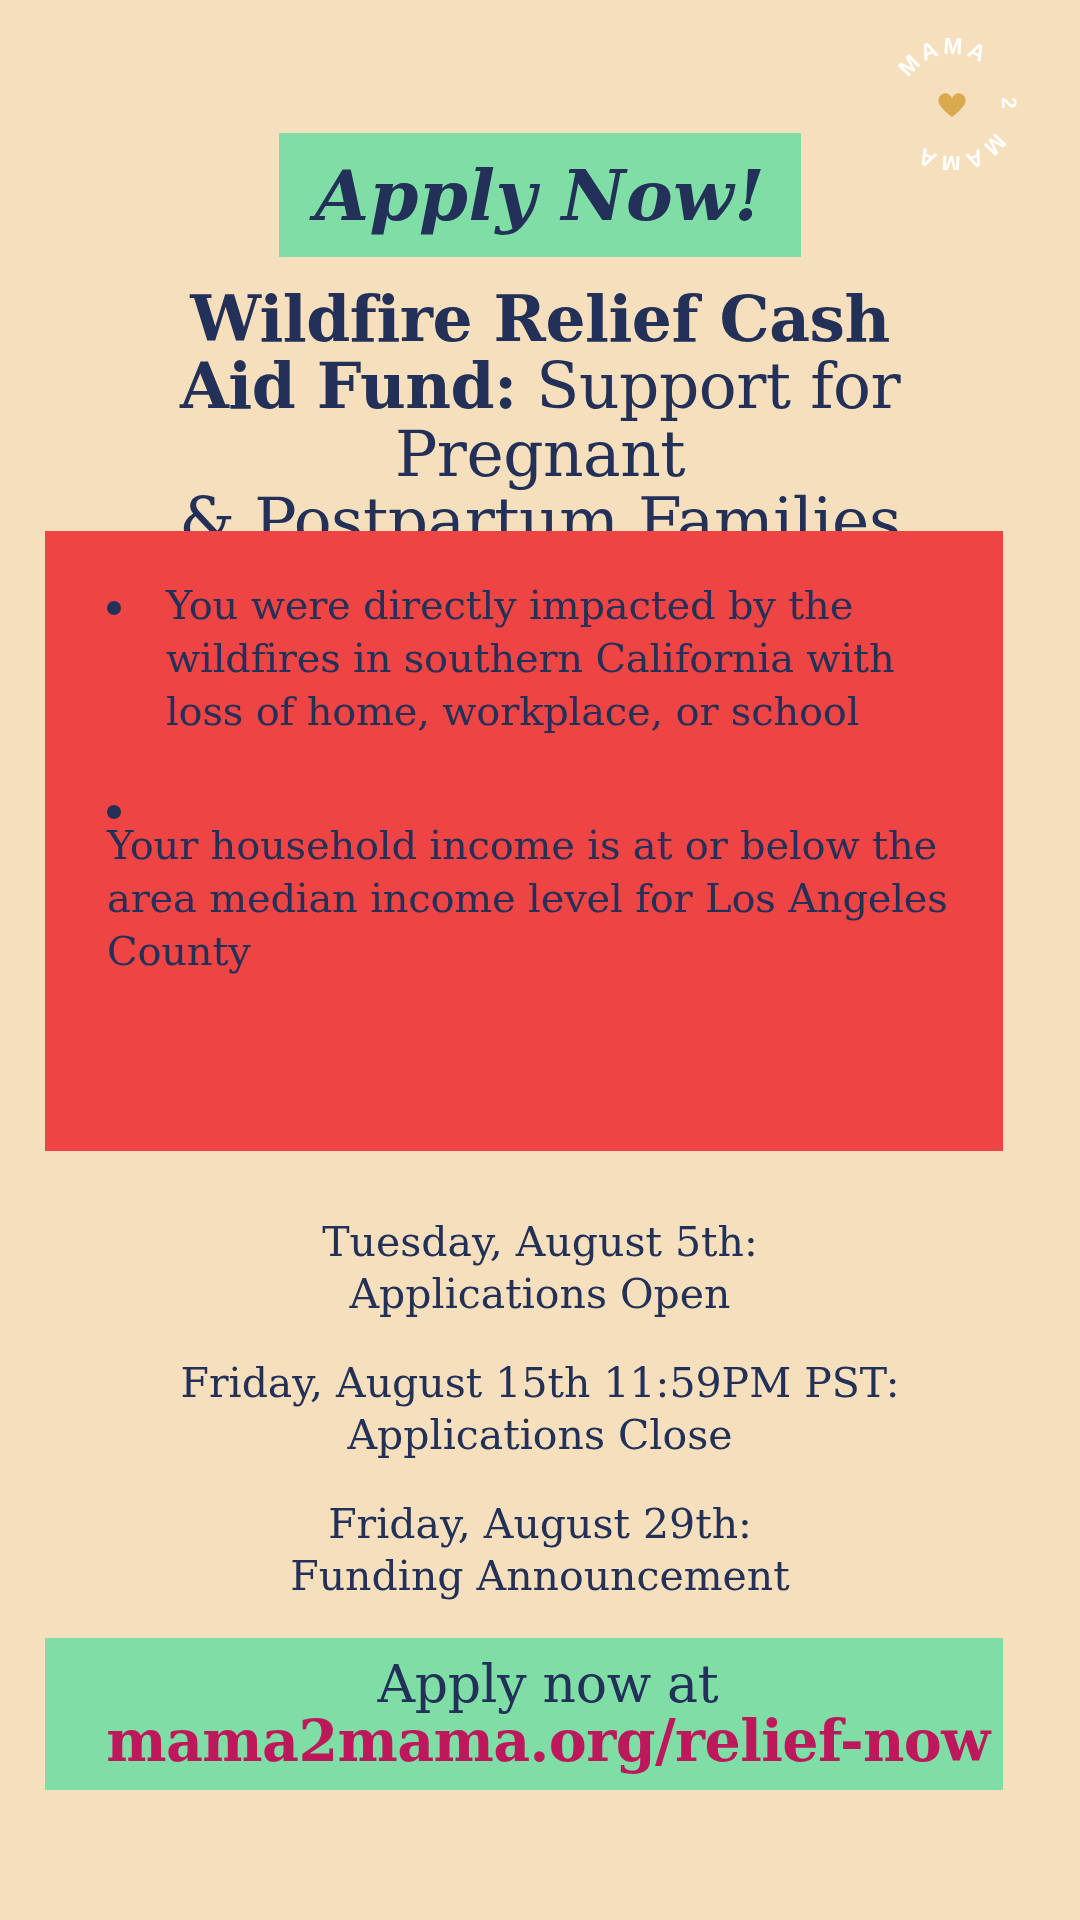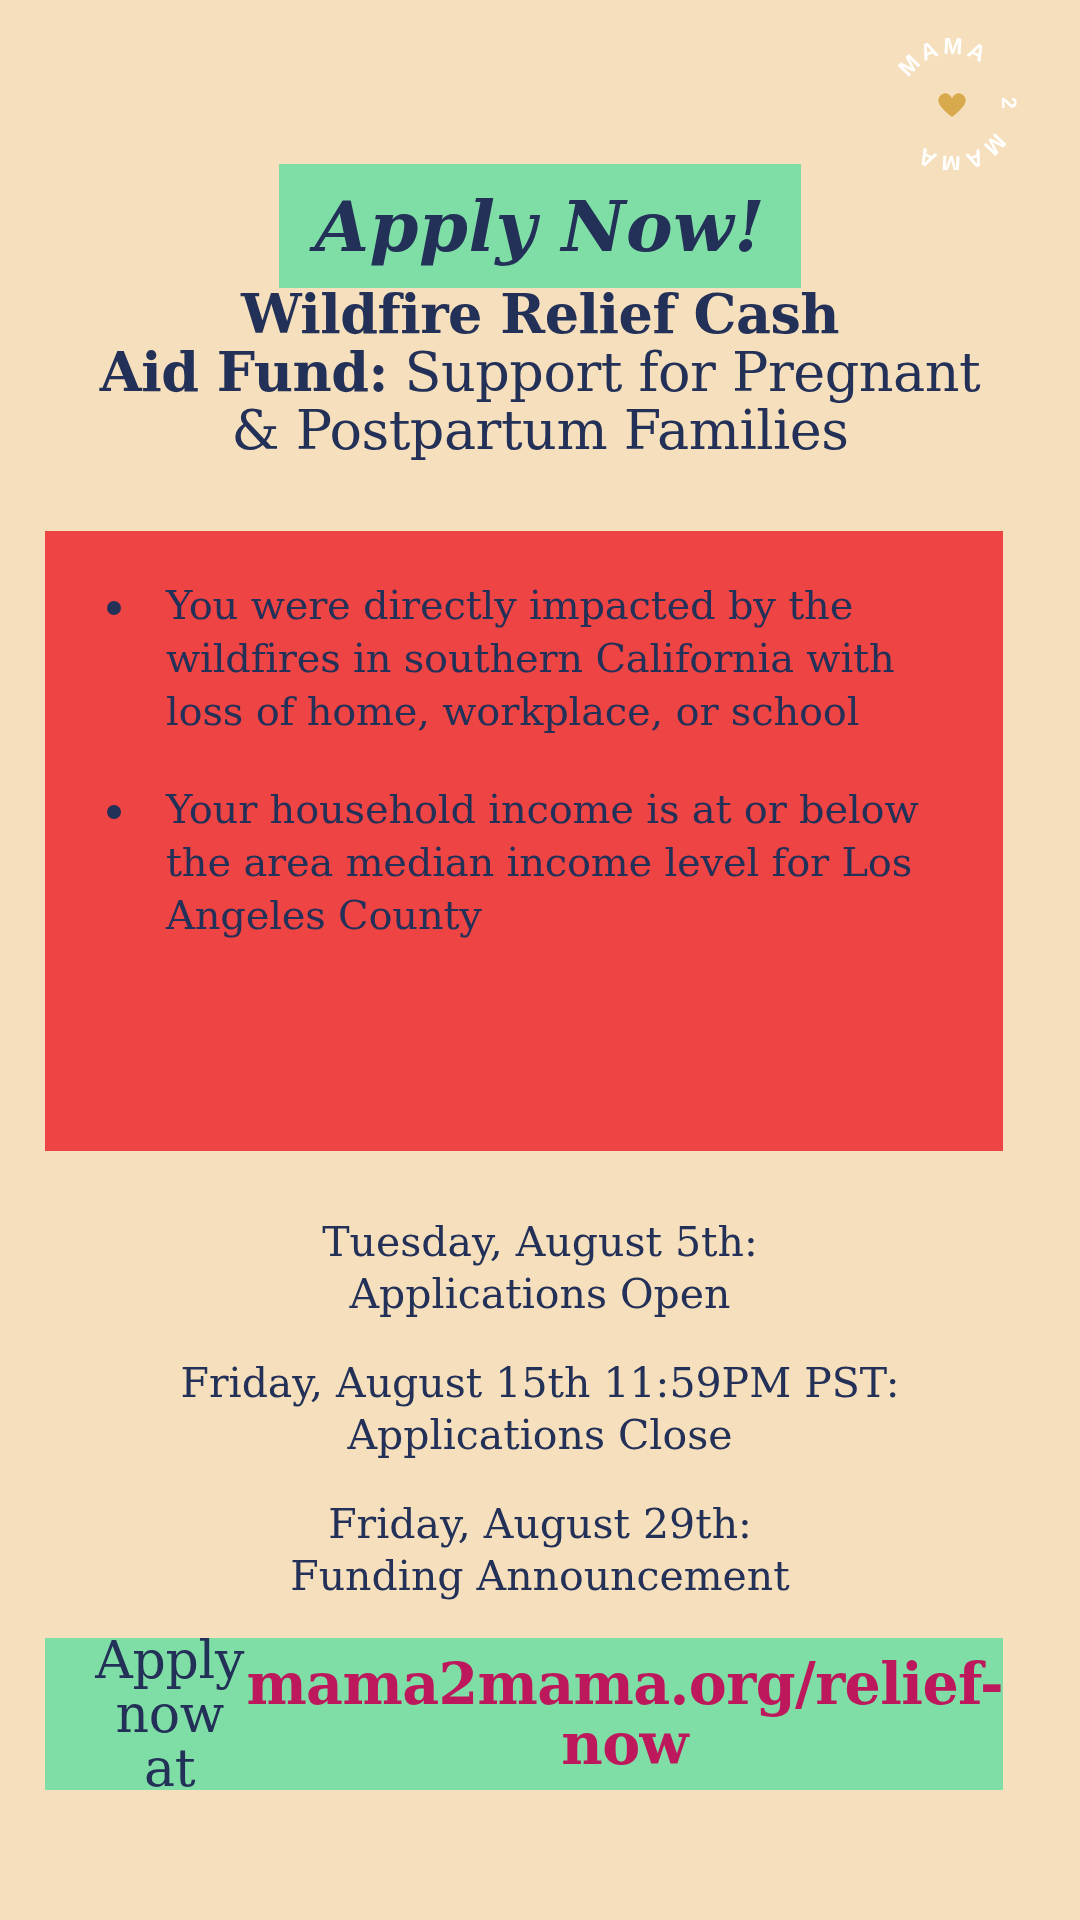--- a/index.html
+++ b/index.html
@@ -33,21 +33,20 @@
   }
   .logo svg { display: block; width: 132px; height: 132px; }
 
   
   .applynow-wrap {
     position: absolute;
     top: 133px;
     left: 0;
     width: 1080px;
     text-align: center;
-    margin-top: 31px;
   }
   .applynow {
     display: inline-block;
     background: #7fdea5;
     color: #233057;
     font-family: "DejaVu Serif", serif;
     font-weight: 700;
     font-style: italic;
     font-size: 70px;
     line-height: 1;
@@ -57,21 +56,21 @@
 
   
   .headline {
     position: absolute;
     top: 286px;
     left: 60px;
     width: 960px;
     text-align: center;
     color: #233057;
     font-family: "DejaVu Serif", serif;
-    font-size: 54px;
+    font-size: 63px;
     line-height: 1.07;
     letter-spacing: -0.5px;
   }
   .headline .strong { font-weight: 700; }
   .headline .light  { font-weight: 400; }
 
   
   .criteria-box {
     position: absolute;
     top: 531px;
@@ -80,21 +79,21 @@
     height: 620px;
     background: #ef4444;
     box-sizing: border-box;
     padding: 48px 40px 20px 62px;
   }
   .bullet-row {
     display: flex;
     align-items: flex-start;
     margin-bottom: 44px;
   }
-  .bullet-row:last-child { margin-bottom: 4px; }
+  .bullet-row:last-child { margin-bottom: 4px; flex-direction: column; }
   .bullet-dot {
     flex: 0 0 auto;
     width: 14px;
     height: 14px;
     border-radius: 50%;
     background: #233057;
     margin-top: 22px;
     margin-right: 45px;
   }
   .bullet-text {
@@ -128,20 +127,21 @@
   
   .cta-box {
     position: absolute;
     top: 1638px;
     left: 45px;
     width: 958px;
     height: 152px;
     background: #7fdea5;
     box-sizing: border-box;
     display: flex;
+    flex-direction: column;
     align-items: center;
     justify-content: center;
     text-align: center;
     padding-left: 48px;
   }
   .cta-line1 {
     color: #233057;
     font-family: "DejaVu Serif", serif;
     font-weight: 400;
     font-size: 52px;

